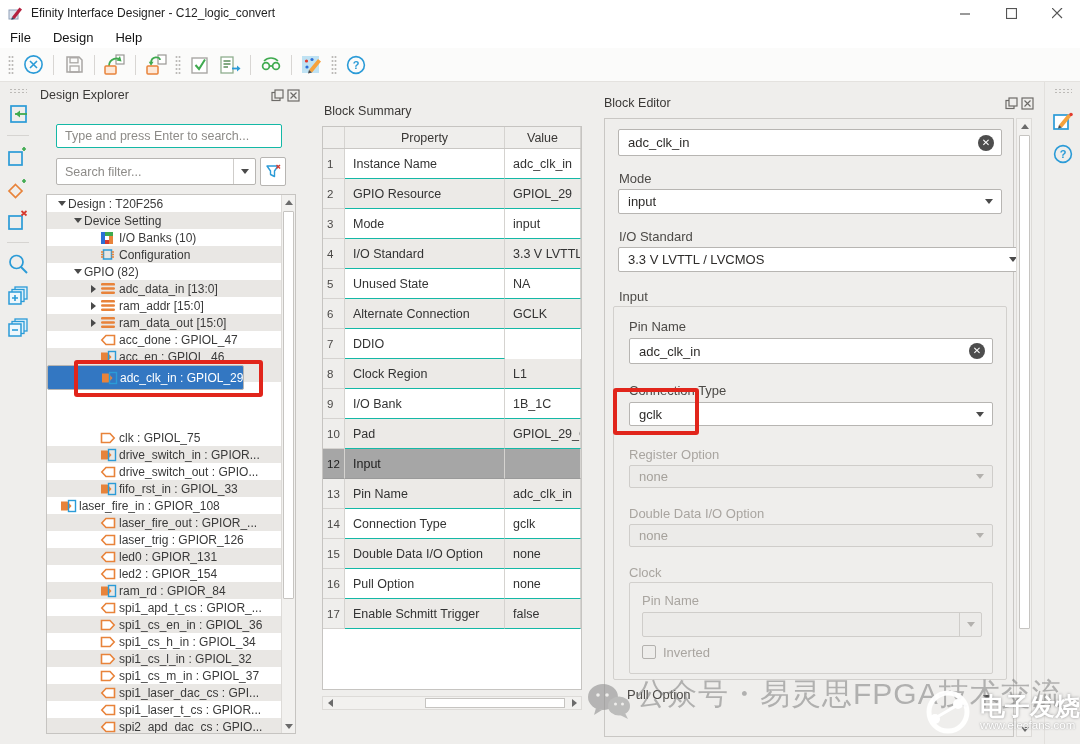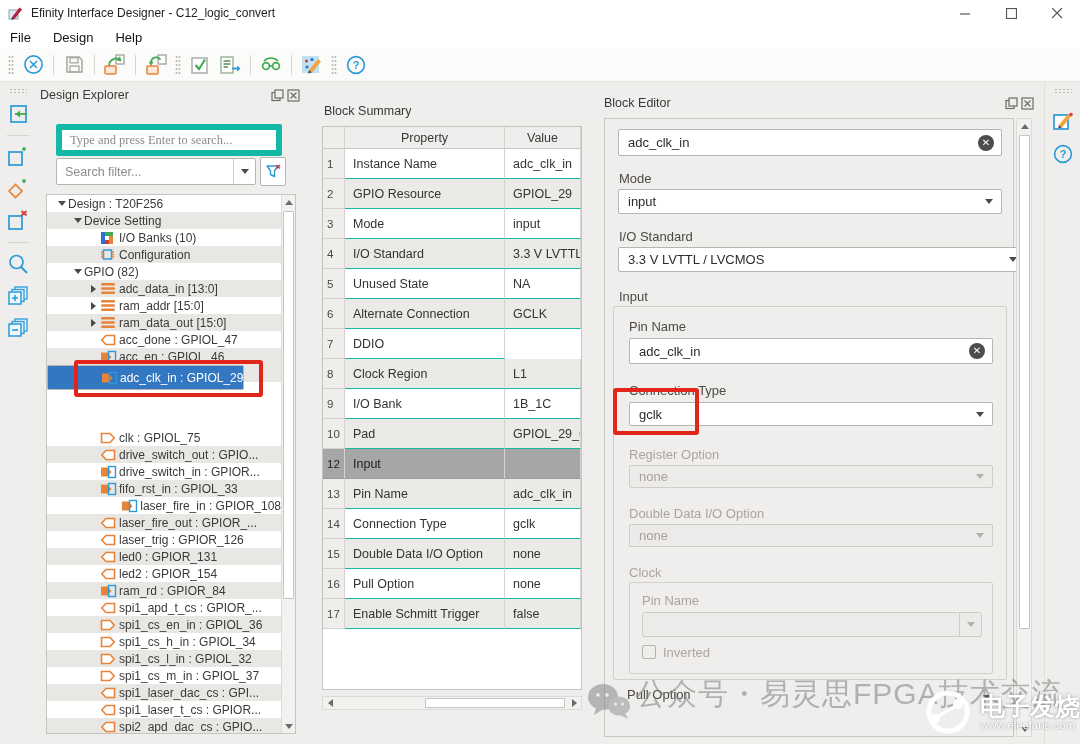--- a/index.html
+++ b/index.html
@@ -31,21 +31,21 @@
   .sbtn { width:26px; height:26px; display:flex; align-items:center; justify-content:center; margin:3px 0; }
   .sdiv { width:22px; height:1px; background:#d6d4d1; margin:5px 0; }
   .rstrip { position:absolute; right:0; top:82px; width:36px; height:662px; background:#efeeec; display:flex; flex-direction:column; align-items:center; border-left:1px solid #e2e0dd; }
   
   .ptitle { font-size:12.5px; color:#3a3836; }
   .pbtns { display:flex; gap:3px; }
   .pbtn { width:13px; height:13px; display:flex; align-items:center; justify-content:center; }
   
   .explorer { position:absolute; left:38px; top:86px; width:264px; height:656px; }
   .explorer .phead { display:flex; justify-content:space-between; align-items:center; height:18px; padding:0 2px 0 2px; }
-  .search-input { position:absolute; left:18px; top:38px; width:226px; height:32px; border:6px solid #14b8a6; border-radius:2px; background:#fff; font-size:12.5px; padding:0 8px; color:#2e2c2a; font-family:Liberation Serif, serif; }
+  .search-input { position:absolute; left:18px; top:38px; width:226px; height:24px; border:1px solid #14b8a6; border-radius:2px; background:#fff; font-size:12.5px; padding:0 8px; color:#2e2c2a; font-family:Liberation Sans, sans-serif; }
   .search-input::placeholder { color:#8d8b88; }
   .filter-box { position:absolute; left:18px; top:72px; width:200px; height:27px; border:1px solid #b7b5b2; border-radius:2px; background:#fff; display:flex; align-items:center; }
   .filter-text { flex:1; font-size:12.5px; color:#8d8b88; padding-left:8px; }
   .filter-arrow-btn { width:22px; height:100%; border-left:1px solid #cfcdca; display:flex; align-items:center; justify-content:center; }
   .funnel-btn { position:absolute; left:222px; top:71px; width:26px; height:29px; border:1px solid #b7b5b2; border-radius:2px; background:#fff; display:flex; align-items:center; justify-content:center; }
   .tree-box { position:absolute; left:8px; top:108px; width:250px; height:540px; border:1px solid #c6c4c1; background:#fff; overflow:hidden; }
   .tree-rows { position:absolute; left:0; top:0; right:14px; bottom:0; overflow:hidden; }
   .tree-row { height:17px; display:flex; align-items:center; font-size:12px; color:#3a3a3a; white-space:nowrap; overflow:hidden; }
   .tree-row:nth-child(even) { background:#e9e7e4; }
   .tree-row.sel { background:#3377c2; color:#fff; }
@@ -479,47 +479,47 @@
           <span class="ticon">
             <svg width="16" height="14" viewBox="0 0 16 14">
               <path d="M1.5 2.5 H10 L14.2 7 L10 11.5 H1.5 Z" fill="#fff" stroke="#e8833a" stroke-width="1.6"></path>
             </svg>
           </span>
           <span>clk : GPIOL_75</span>
         </div>
         <div class="tree-row" style="padding-left: 40px;">
           <span class="caret"></span>
           <span class="ticon">
-            <svg width="16" height="14" viewBox="0 0 16 14">
-              <path d="M14.5 2.5 H6 L1.8 7 L6 11.5 H14.5 Z" fill="#fff" stroke="#e8833a" stroke-width="1.6"></path>
-            </svg>
-          </span>
-          <span>drive_switch_out : GPIO...</span>
-        </div>
-        <div class="tree-row" style="padding-left: 40px;">
-          <span class="caret"></span>
-          <span class="ticon">
             <svg width="17" height="14" viewBox="0 0 17 14">
               <path d="M1 2.5 H7.5 L11.5 7 L7.5 11.5 H1 Z" fill="#e8833a"></path>
               <rect x="8.5" y="1.5" width="7" height="11" fill="none" stroke="#2b9bd7" stroke-width="1.4"></rect>
             </svg>
           </span>
           <span>drive_switch_in : GPIOR...</span>
         </div>
         <div class="tree-row" style="padding-left: 40px;">
           <span class="caret"></span>
           <span class="ticon">
+            <svg width="16" height="14" viewBox="0 0 16 14">
+              <path d="M14.5 2.5 H6 L1.8 7 L6 11.5 H14.5 Z" fill="#fff" stroke="#e8833a" stroke-width="1.6"></path>
+            </svg>
+          </span>
+          <span>drive_switch_out : GPIO...</span>
+        </div>
+        <div class="tree-row" style="padding-left: 40px;">
+          <span class="caret"></span>
+          <span class="ticon">
             <svg width="17" height="14" viewBox="0 0 17 14">
               <path d="M1 2.5 H7.5 L11.5 7 L7.5 11.5 H1 Z" fill="#e8833a"></path>
               <rect x="8.5" y="1.5" width="7" height="11" fill="none" stroke="#2b9bd7" stroke-width="1.4"></rect>
             </svg>
           </span>
           <span>fifo_rst_in : GPIOL_33</span>
         </div>
-        <div class="tree-row" style=" justify-content: flex-end;">
+        <div class="tree-row" style="">
           <span class="caret"></span>
           <span class="ticon">
             <svg width="17" height="14" viewBox="0 0 17 14">
               <path d="M1 2.5 H7.5 L11.5 7 L7.5 11.5 H1 Z" fill="#e8833a"></path>
               <rect x="8.5" y="1.5" width="7" height="11" fill="none" stroke="#2b9bd7" stroke-width="1.4"></rect>
             </svg>
           </span>
           <span>laser_fire_in : GPIOR_108</span>
         </div>
         <div class="tree-row" style="padding-left: 40px;">

